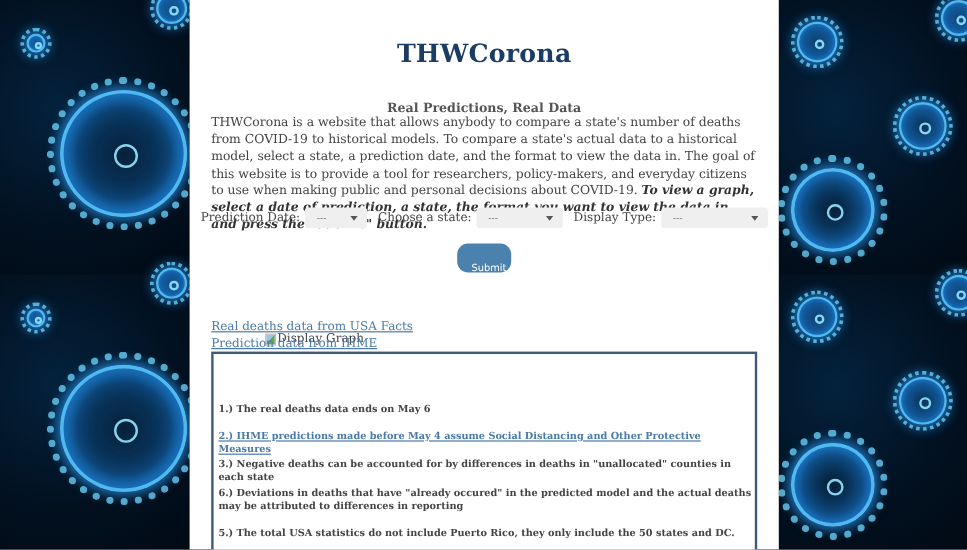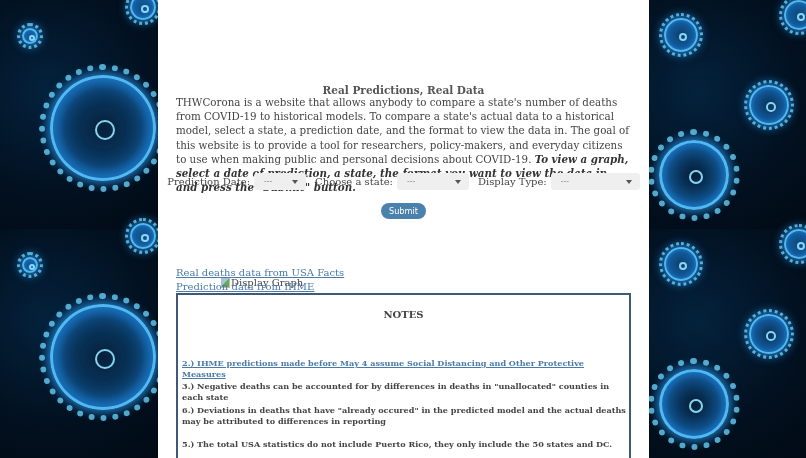--- a/index.html
+++ b/index.html
@@ -43,21 +43,21 @@
     margin-right: 9px; }
   .select .arrow { position: absolute; right: 8px; top: 7px; width: 0; height: 0;
     border-left: 3px solid transparent; border-right: 3px solid transparent; border-top: 4px solid #555; }
   .sel-date { width: 52px; }
   .sel-state { width: 72px; }
   .sel-type { width: 89px; margin-right: 0; }
 
   .submit { position: absolute; left: 223px; top: 203px; width: 45px; height: 16px;
     background: #4a82ad; color: #fff; border: none; border-radius: 9px;
     font-family: "DejaVu Sans", "Liberation Sans", sans-serif; font-size: 8.2px; line-height: 16px;
-    text-align: center; padding: 0; }
+    text-align: center; padding: 12px; }
 
   .graph-img { position: absolute; left: 63px; top: 229px; font-size: 10px; color: #444;
     display: flex; align-items: center; margin-top: 48px; }
   .broken-icon { width: 7px; height: 8px; margin-right: 1px; position: relative;
     background: linear-gradient(135deg, #9ac6e8 0 45%, #6aa84f 45% 100%); border: 1px solid #bbb; }
 
   .links { position: absolute; left: 18px; top: 266px; font-size: 10px; line-height: 14px; }
   .links a { display: block; color: #4a7aa8; text-decoration: underline; }
 
   .notes { position: absolute; left: 18px; top: 293px; width: 455px; height: 180px;
@@ -92,20 +92,21 @@
   </div>
   <div class="tile" style="left:0;top:229px;">
     <div class="virus small" style="left:15px;top:18px;width:30px;height:30px;"></div>
     <div class="virus small" style="left:100px;top:85px;width:36px;height:36px;"></div>
     <div class="virus" style="left:10px;top:140px;width:64px;height:64px;"></div>
     <div class="virus small" style="left:135px;top:0px;width:26px;height:26px;"></div>
   </div>
 </div>
 
 <div class="panel">
+  <div class="title">THWCorona</div>
   <div class="subtitle">Real Predictions, Real Data</div>
 
   <p class="intro"><span>THWCorona is a website that allows anybody to compare a state's number of deaths from COVID-19 to historical models. To compare a state's actual data to a historical model, select a state, a prediction date, and the format to view the data in. The goal of this website is to provide a tool for researchers, policy-makers, and everyday citizens to use when making public and personal decisions about COVID-19. </span><b>To view a graph, select a date of prediction, a state, the format you want to view the data in, and press the "Submit" button.</b></p>
 
   <div class="controls">
     <span class="ctl-label">Prediction Date:</span>
     <div class="select sel-date">
       <span>---</span>
       <span class="arrow"></span>
     </div>
@@ -127,19 +128,19 @@
     <span class="broken-icon"></span>
     <span>Display Graph</span>
   </div>
 
   <div class="links">
     <a>Real deaths data from USA Facts</a>
     <a>Prediction data from IHME</a>
   </div>
 
   <div class="notes">
-    <div class="notes-title">NOTES</div>
+    <div class="note" style="top:40px;">1.) The real deaths data ends on May 6</div>
     <div class="note link" style="top:63px;">2.) IHME predictions made before May 4 assume Social Distancing and Other Protective Measures</div>
     <div class="note" style="top:86px;">3.) Negative deaths can be accounted for by differences in deaths in "unallocated" counties in each state</div>
     <div class="note" style="top:110px;">6.) Deviations in deaths that have "already occured" in the predicted model and the actual deaths may be attributed to differences in reporting</div>
     <div class="note" style="top:144px;">5.) The total USA statistics do not include Puerto Rico, they only include the 50 states and DC.</div>
   </div>
 </div>
 
 </body></html>

